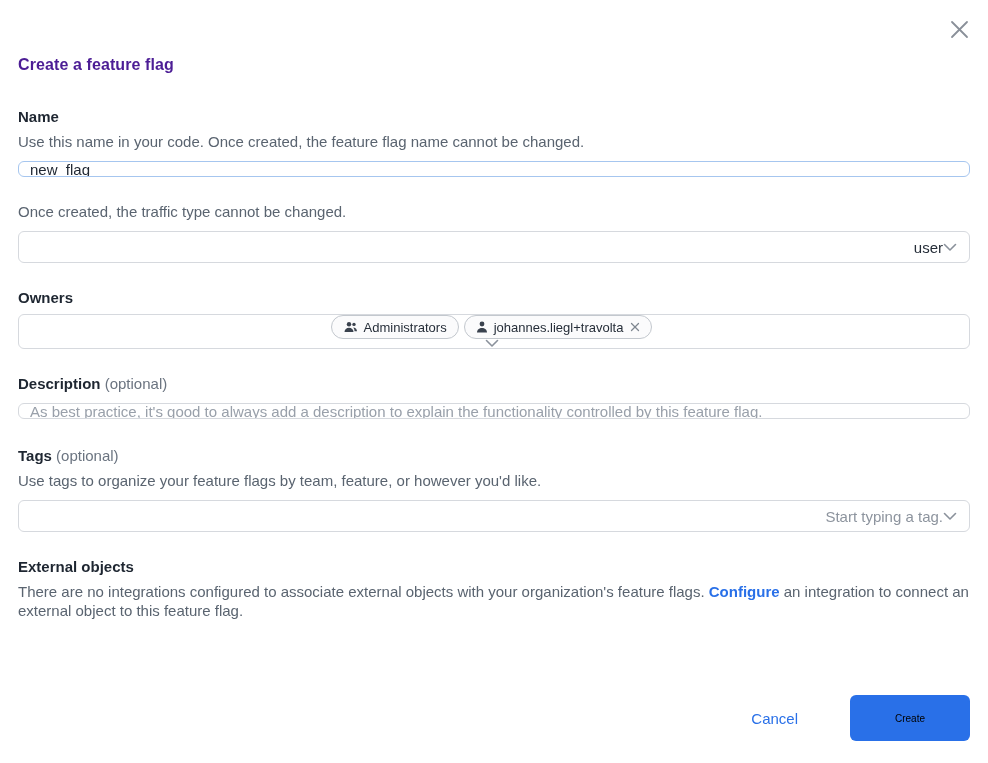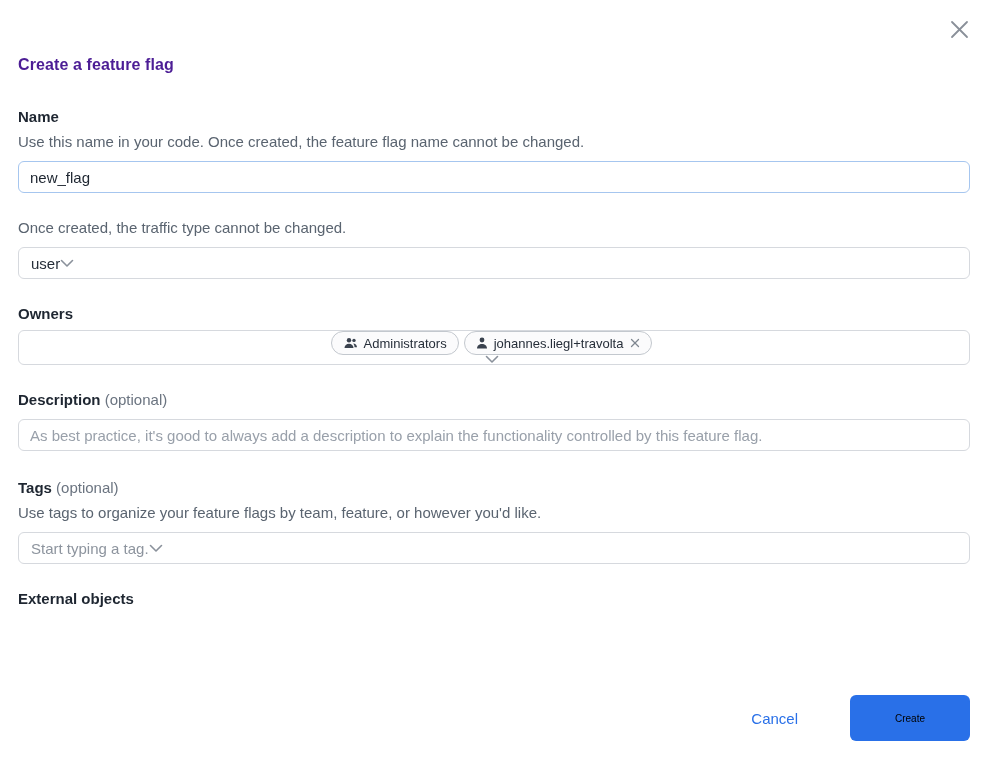--- a/index.html
+++ b/index.html
@@ -47,21 +47,21 @@
   }
   .field-help {
     margin-top: 5px;
     font-size: 15px;
     line-height: 20px;
     color: #5a6470;
   }
   .text-input {
     margin-top: 9px;
     width: 952px;
-    height: 32px;
+    height: 16px;
     border: 1px solid #d6d9de;
     border-radius: 6px;
     padding: 0 11px;
     font-family: "Liberation Sans", sans-serif;
     font-size: 15px;
     color: #1e2631;
     outline: none;
     display: block;
   }
   .text-input::placeholder { color: #99a0aa; }
@@ -71,21 +71,21 @@
   }
   .select-box {
     margin-top: 9px;
     width: 952px;
     height: 32px;
     border: 1px solid #d6d9de;
     border-radius: 6px;
     padding: 0 12px;
     display: flex;
     align-items: center;
-    justify-content: flex-start;
+    justify-content: flex-end;
     cursor: pointer;
     background: #fff;
   }
   .select-value { font-size: 15px; color: #262e39; }
   .select-placeholder { font-size: 15px; color: #8d949e; }
   .multi-box {
     margin-top: 6px;
     width: 952px;
     height: 35px;
     border: 1px solid #d6d9de;
@@ -250,20 +250,23 @@
       <span class="icon">
         <svg width="14" height="9" viewBox="0 0 14 9">
           <polyline points="1.5,1.5 7,7 12.5,1.5" fill="none" stroke="#8a919b" stroke-width="1.6" stroke-linecap="round" stroke-linejoin="round"></polyline>
         </svg>
       </span>
     </div>
   </div>
 
   <div class="field-group">
     <div class="field-label">External objects</div>
+    <div class="external-text">
+      <span>There are no integrations configured to associate external objects with your organization's feature flags. </span><a class="configure-link">Configure</a><span> an integration to connect an external object to this feature flag.</span>
+    </div>
   </div>
 
 </div>
 
 <div class="footer">
   <button class="cancel-btn">Cancel</button>
   <button class="create-btn">Create</button>
 </div>
 
 </body></html>

